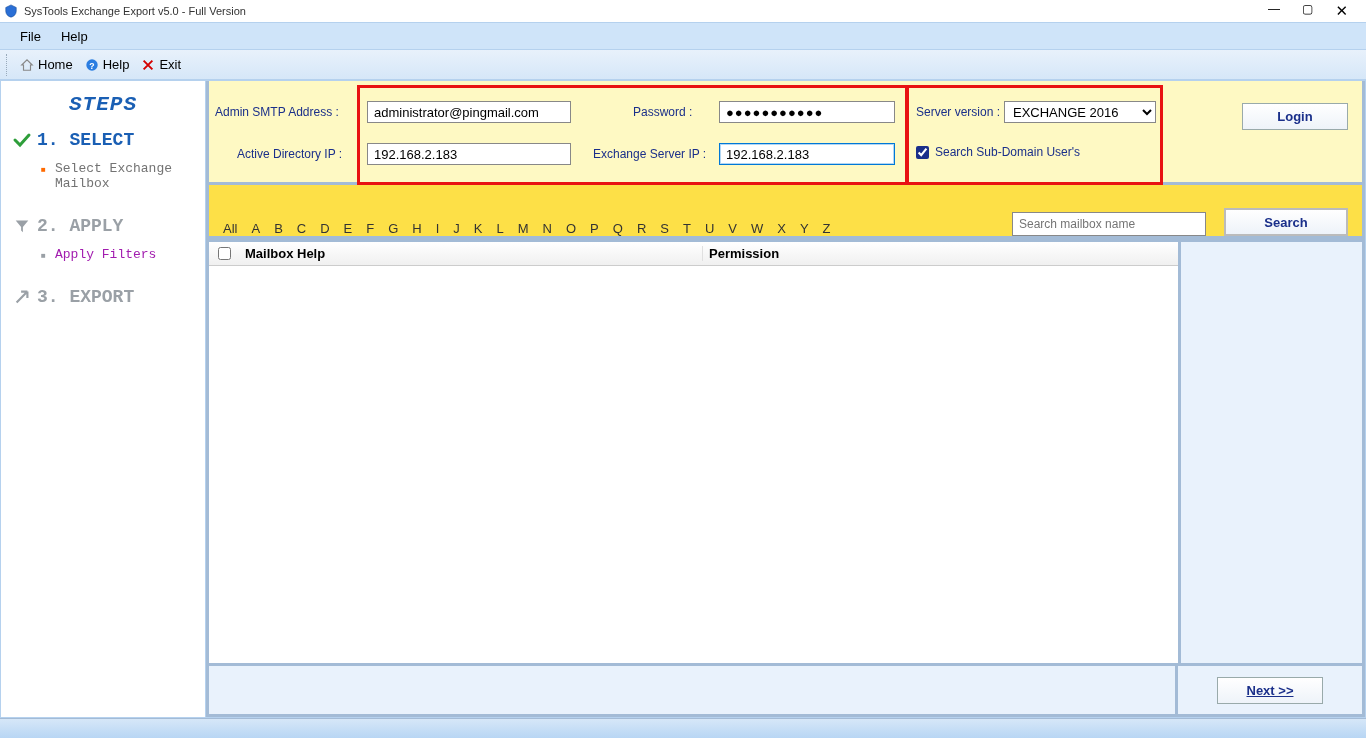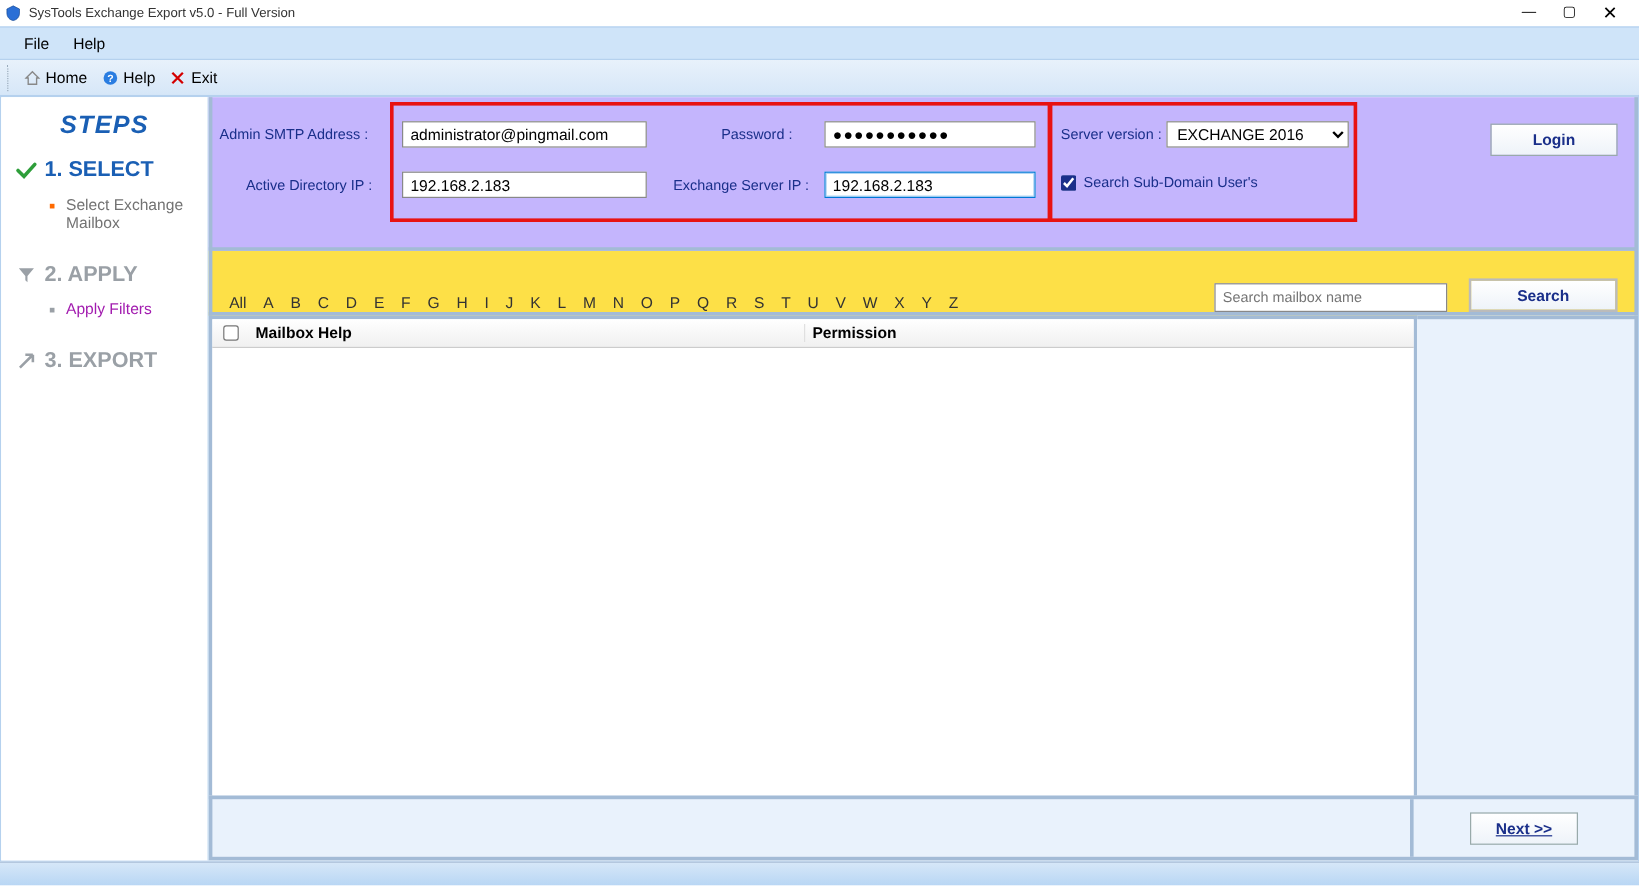--- a/index.html
+++ b/index.html
@@ -9,36 +9,36 @@
 .titlebar .title { font-size: 11px; color: #333; }
 .titlebar .win-controls { margin-left: auto; display: flex; gap: 22px; padding-right: 14px; }
 .titlebar .win-controls span { font-size: 12px; color: #000; cursor: pointer; font-family: "Segoe UI Symbol", sans-serif; }
 .menubar { height: 28px; background: #cfe4f9; display: flex; align-items: center; padding: 0 10px; border-top: 1px solid #b5d1ee; border-bottom: 1px solid #b5d1ee; }
 .menubar .menu-item { padding: 4px 10px; font-size: 13px; color: #000; cursor: pointer; }
 .toolbar { height: 30px; background: linear-gradient(#e8f1fb,#d6e7f8); display: flex; align-items: center; padding: 0 6px; border-bottom: 1px solid #b5d1ee; }
 .toolbar .tb-sep { width: 4px; height: 22px; border-left: 1px dotted #9ab; margin-right: 4px; }
 .toolbar .tb-btn { display: flex; align-items: center; padding: 2px 6px; cursor: pointer; font-size: 13px; color: #000; }
 .toolbar .tb-btn .ico { width: 14px; height: 14px; margin-right: 4px; display: inline-flex; align-items: center; justify-content: center; }
 .main { flex: 1; display: flex; border: 1px solid #b5d1ee; margin: 0; }
-.sidebar { width: 173px; background: #fff; border-right: 1px solid #b5d1ee; padding: 12px 10px 10px 10px; }
+.sidebar { width: 205px; background: #fff; border-right: 1px solid #b5d1ee; padding: 12px 10px 10px 10px; font-family: Liberation Mono, monospace; }
 .steps-title { color: #1a5fb4; font-weight: 900; font-size: 21px; font-style: italic; letter-spacing: 1px; text-align: center; margin-bottom: 14px; }
 .step { margin-bottom: 22px; }
 .step-head { display: flex; align-items: center; font-size: 18px; font-weight: 600; }
 .step-head .num-icon { width: 22px; display: inline-flex; align-items: center; justify-content: center; margin-right: 4px; }
 .step-head.sel { color: #1a5fb4; }
 .step-head.dim { color: #9aa0a6; }
 .step-sub { list-style: none; margin: 8px 0 0 44px; }
 .step-sub li { font-size: 13px; padding: 3px 0 3px 0; position: relative; }
 .step-sub li::before { content: "■"; font-size: 8px; position: absolute; left: -14px; top: 7px; }
 .step-sub li.active { color: #737373; }
 .step-sub li.active::before { color: #ff6a00; }
 .step-sub li.dim { color: #a21caf; }
 .step-sub li.dim::before { color: #9aa0a6; }
 .content { flex: 1; background: #fff; display: flex; flex-direction: column; position: relative; }
-.form-area { background: #c4b5fd; border: 3px solid #a3bbd6; border-top: none; margin: 0; position: relative; height: 128px; text-decoration: underline; }
+.form-area { background: #fef9c3; border: 3px solid #a3bbd6; border-top: none; margin: 0; position: relative; height: 104px; text-decoration: underline; }
 .form-inner { position: relative; height: 100%; }
 .redbox { position: absolute; border: 3px solid #e81212; }
 .redbox.r1 { left: 148px; top: 4px; width: 552px; height: 100px; }
 .redbox.r2 { left: 696px; top: 4px; width: 258px; height: 100px; }
 .fld-label { position: absolute; font-size: 12px; color: #1a2f8a; }
 .fld-input { position: absolute; border: 1px solid #888; height: 22px; font-size: 13px; padding: 2px 6px; background: #fff; }
 .fld-input.focus { border: 1px solid #0078d7; box-shadow: 0 0 0 1px rgba(0,120,215,0.3) inset; }
 .srv-select { position: absolute; border: 1px solid #888; height: 22px; font-size: 13px; background: #fff; padding: 2px 4px; }
 .chk-wrap { position: absolute; display: flex; align-items: center; color: #1a2f8a; font-size: 12px; }
 .chk-wrap input { margin-right: 6px; accent-color: #1a2f8a; width: 13px; height: 13px; }
@@ -52,21 +52,21 @@
 .table-left { flex: 1; border-top: 3px solid #a3bbd6; border-left: 3px solid #a3bbd6; border-right: 3px solid #a3bbd6; border-bottom: 3px solid #a3bbd6; display: flex; flex-direction: column; }
 .table-right { width: 184px; border-top: 3px solid #a3bbd6; border-right: 3px solid #a3bbd6; border-bottom: 3px solid #a3bbd6; background:#e9f2fc; }
 .thead { display: flex; height: 24px; background: linear-gradient(#fff,#f0f0f0); border-bottom: 1px solid #ccc; font-size: 13px; font-weight: 700; align-items: center; }
 .thead .th-chk { width: 30px; display: flex; align-items: center; justify-content: center; }
 .thead .th1 { width: 464px; padding-left: 6px; border-right: 1px solid #e0e0e0; }
 .thead .th2 { flex: 1; padding-left: 6px; }
 .tbody { flex: 1; background: #fff; }
 .bottom-strip { height: 54px; border-left: 3px solid #a3bbd6; border-right: 3px solid #a3bbd6; border-bottom: 3px solid #a3bbd6; border-top: 3px solid #a3bbd6; margin-top: -3px; background:#e9f2fc; display:flex; }
 .bottom-strip .bs-left { flex:1; border-right:3px solid #a3bbd6; }
 .bottom-strip .bs-right { width:184px; display:flex; align-items:center; justify-content:center; }
-.next-btn { width: 90px; height: 27px; background: linear-gradient(#fff,#eef3f9); border: 1px solid #9aa; color: #1a2f8a; font-weight: 700; font-size: 13px; text-decoration: underline; cursor: pointer; }
+.next-btn { width: 106px; height: 27px; background: linear-gradient(#fff,#eef3f9); border: 1px solid #9aa; color: #1a2f8a; font-weight: 700; font-size: 13px; text-decoration: underline; cursor: pointer; }
 .statusbar { height: 20px; background: linear-gradient(#d6e7f8,#b8d6f4); border-top: 1px solid #a3bbd6; }
 </style>
 </head>
 <body>
 
 <div class="titlebar">
   <span class="app-icon">
     <svg viewBox="0 0 16 16" width="14" height="14">
         <path d="M8 1 L14 4 V8 C14 12 11 14.5 8 15 C5 14.5 2 12 2 8 V4 Z" fill="#2a6fd6" stroke="#13468f" stroke-width="0.6"></path>
       </svg>

